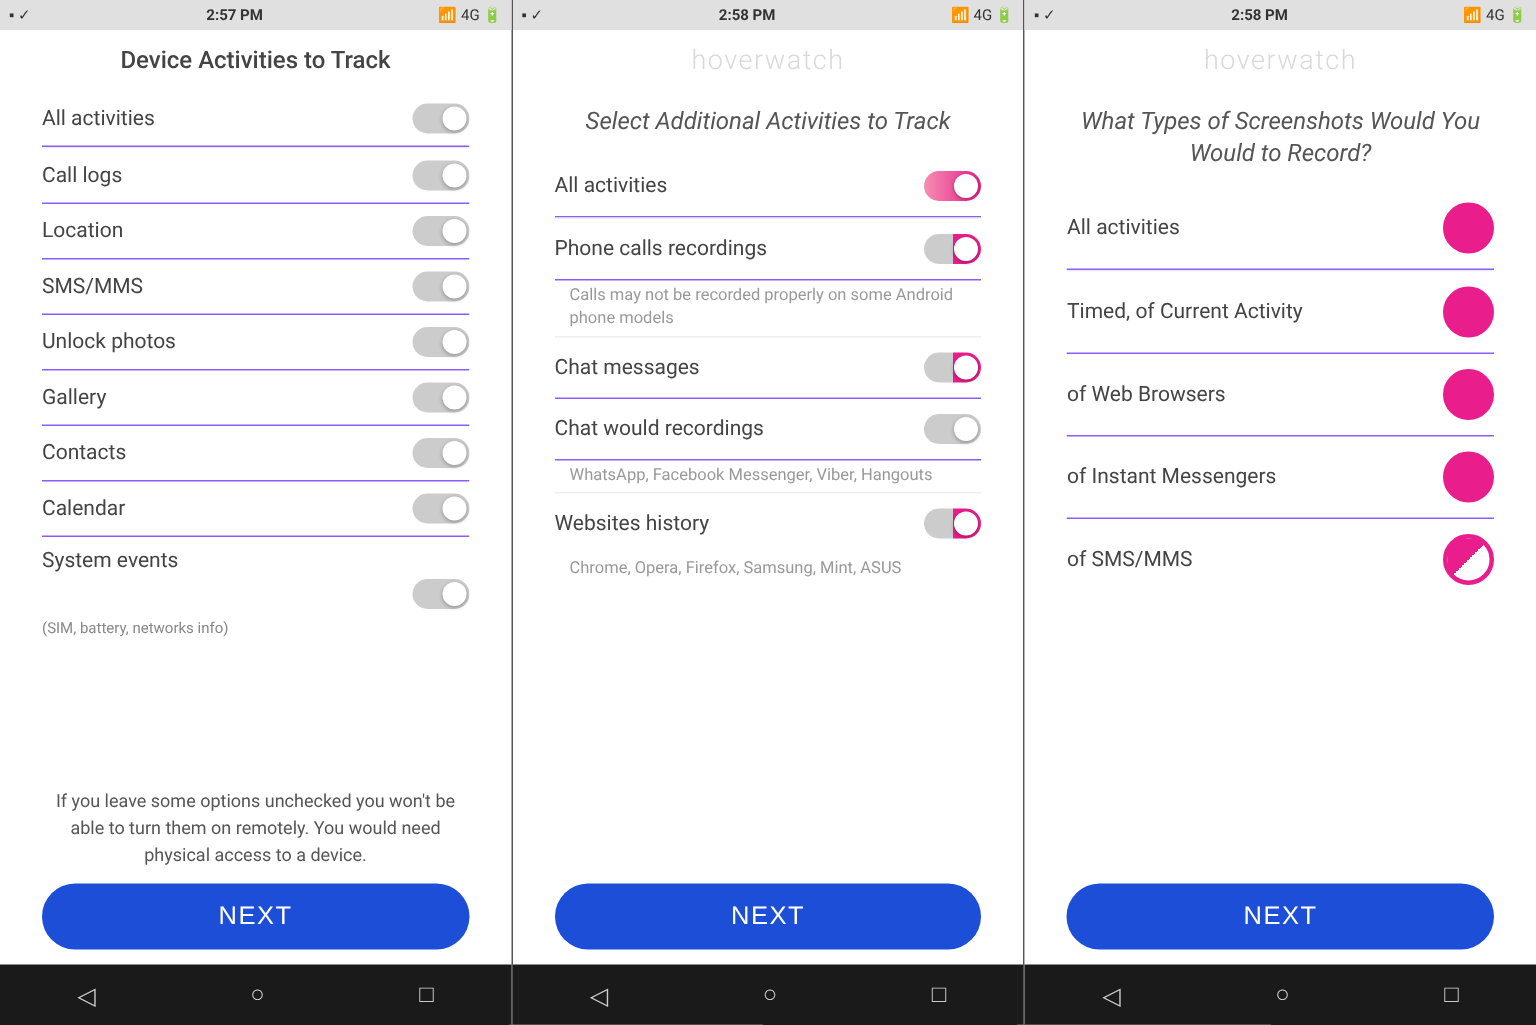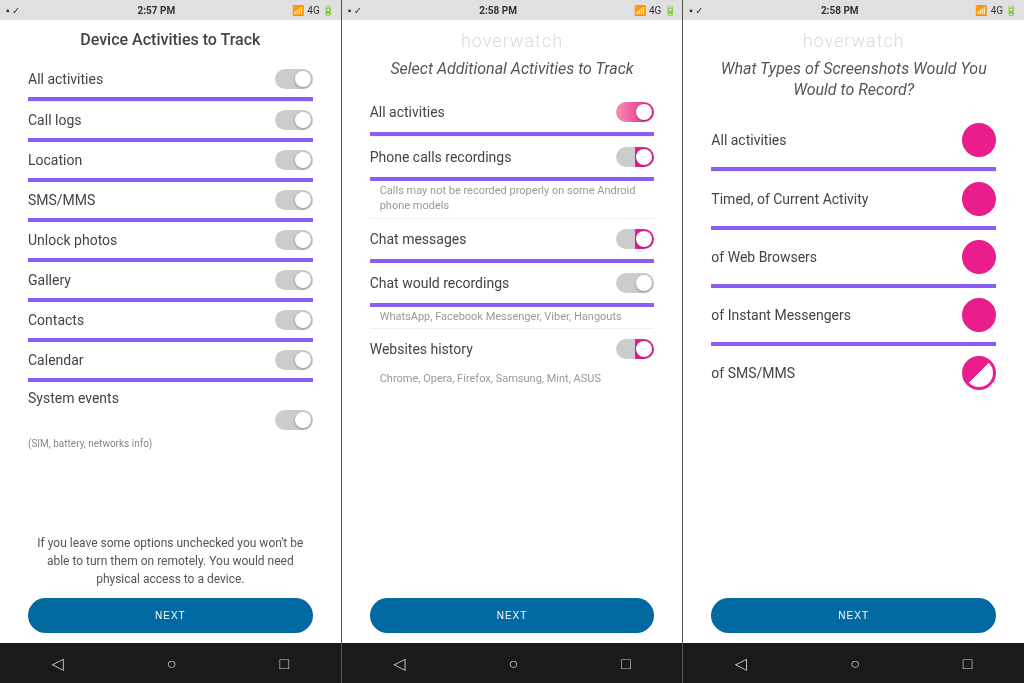--- a/index.html
+++ b/index.html
@@ -54,39 +54,39 @@
       color: #444;
       text-align: center;
       margin-bottom: 12px;
     }
 
     .panel-title.hoverwatch {
       color: #d9d9d9;
       font-size: 18px;
       font-weight: 300;
       letter-spacing: 1px;
-      margin-bottom: 8px;
+      margin-bottom: 20px;
     }
 
     .panel-subtitle {
       font-size: 16px;
       color: #555;
       text-align: center;
       margin-bottom: 12px;
       line-height: 1.3;
       font-style: italic;
     }
 
     
     .toggle-row {
       display: flex;
       align-items: center;
       justify-content: space-between;
       padding: 10px 0;
-      border-bottom: 4px solid #8b5cf6;
+      border-bottom: 1px solid #8b5cf6;
     }
 
     .toggle-row:last-of-type {
       border-bottom: none;
     }
 
     .toggle-label {
       font-size: 14px;
       color: #444;
     }
@@ -131,26 +131,26 @@
     .toggle.semi {
       background: linear-gradient(to right, #ccc 50%, #e91e8c 50%);
     }
 
     .toggle.semi::after {
       right: 2px;
     }
 
     
     .next-btn {
-      background: #0369a1;
+      background: #1d4ed8;
       color: #fff;
       border: none;
       border-radius: 25px;
       padding: 12px;
-      font-size: 10px;
+      font-size: 17px;
       font-weight: 500;
       letter-spacing: 1px;
       width: 100%;
       text-align: center;
       margin-top: auto;
       cursor: pointer;
     }
 
     
     .bottom-nav {

